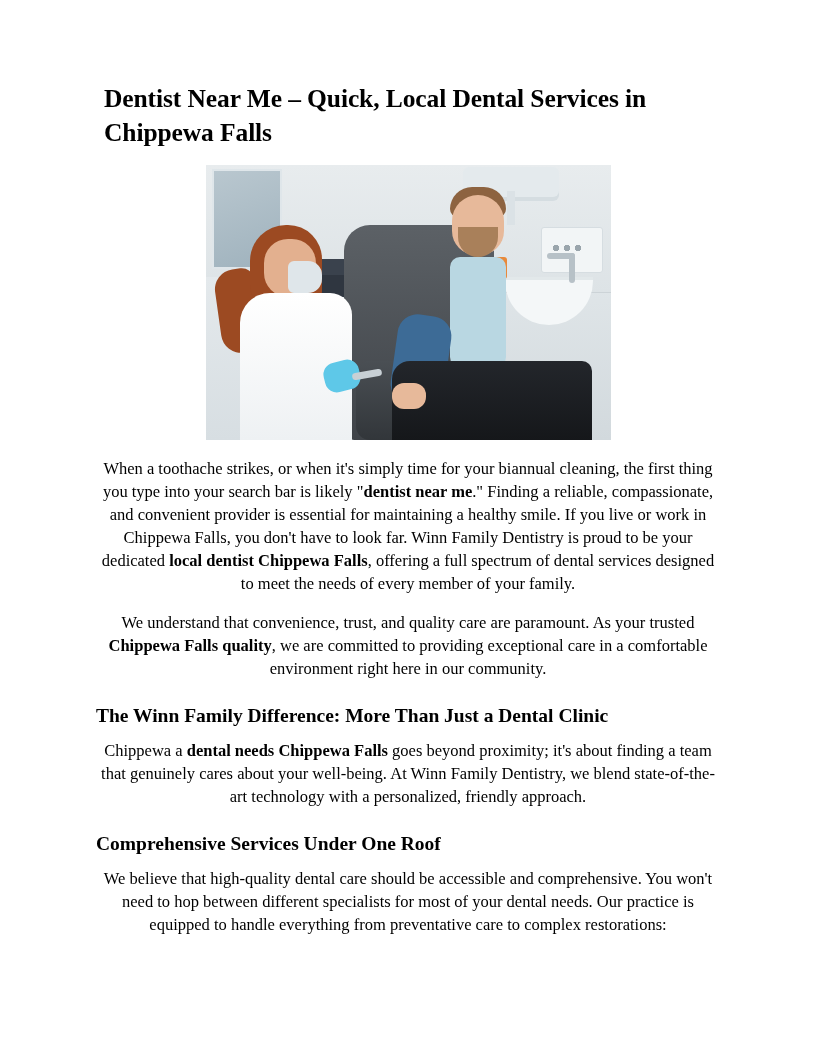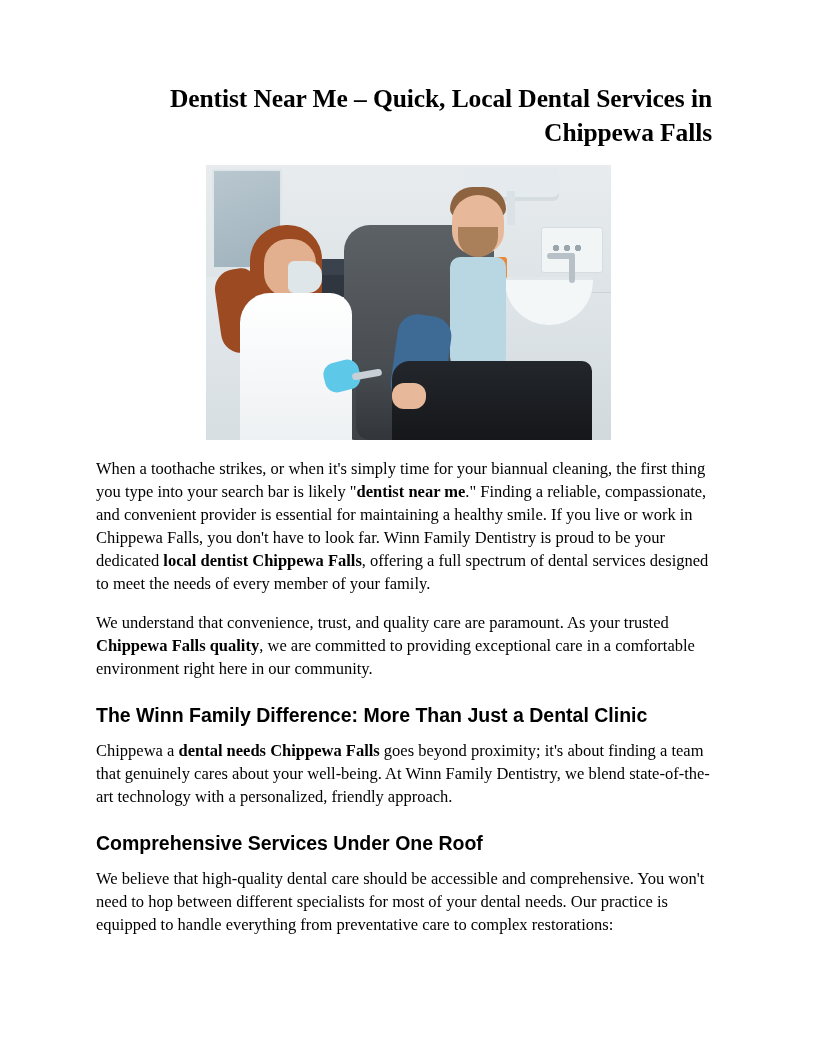--- a/index.html
+++ b/index.html
@@ -22,21 +22,21 @@
     height: 1056px;
     background: #ffffff;
     box-sizing: border-box;
     padding: 82px 96px 70px 96px;
   }
   .doc-title {
     font-family: "Liberation Serif", serif;
     font-weight: bold;
     font-size: 25.5px;
     line-height: 1.32;
-    text-align: right;
+    text-align: left;
     margin: 0 0 12px 0;
     letter-spacing: -0.1px;
     padding: 0 8px;
   }
   .figure-wrap {
     text-align: center;
     margin: 16px 0 14px 0;
   }
   .figure {
     display: inline-block;
@@ -214,24 +214,24 @@
   }
   .ph-orange {
     position: absolute; right: 104px; top: 92px; width: 12px; height: 22px;
     background: #e8893a;
     border-radius: 3px;
   }
   p.body {
     font-size: 16.5px;
     line-height: 1.39;
     margin: 0 0 16px 0;
-    text-align: left;
+    text-align: center;
   }
   h2.section {
-    font-family: Liberation Sans, sans-serif;
+    font-family: Liberation Serif, serif;
     font-weight: bold;
     font-size: 19.5px;
     line-height: 1.3;
     margin: 22px 0 12px 0;
   }
   b { font-weight: bold; }
 </style>
 </head>
 <body>
 

